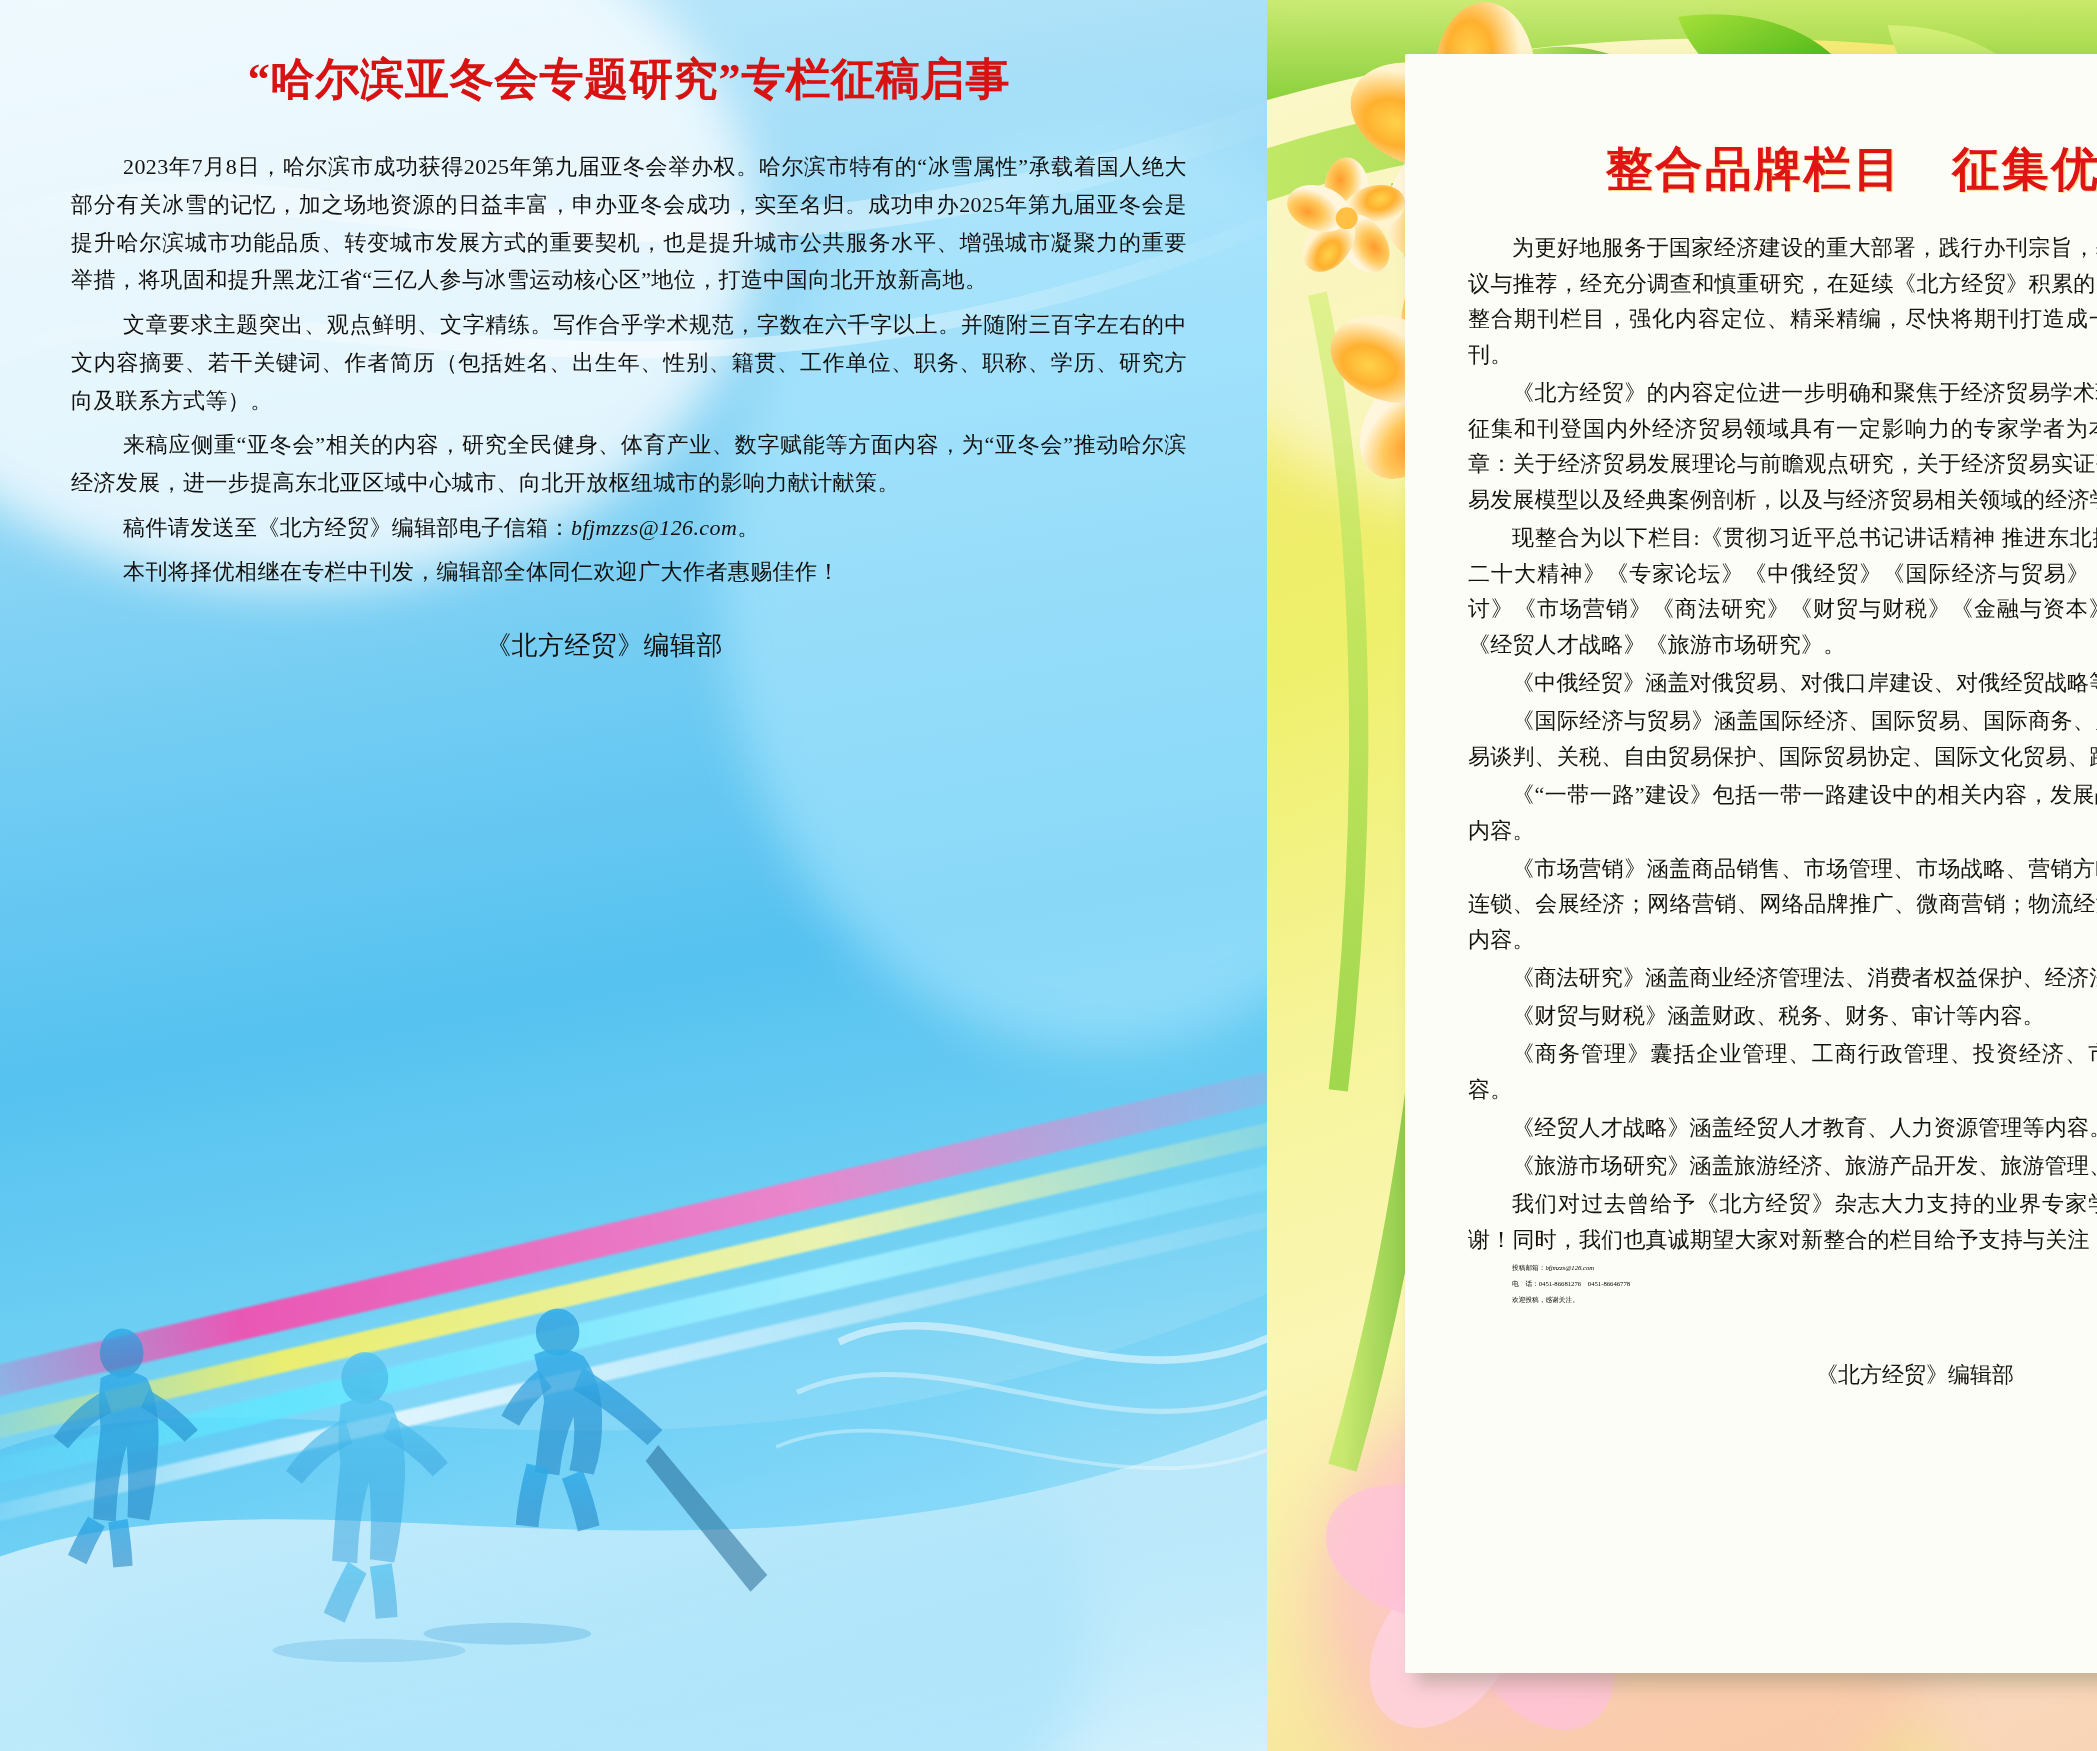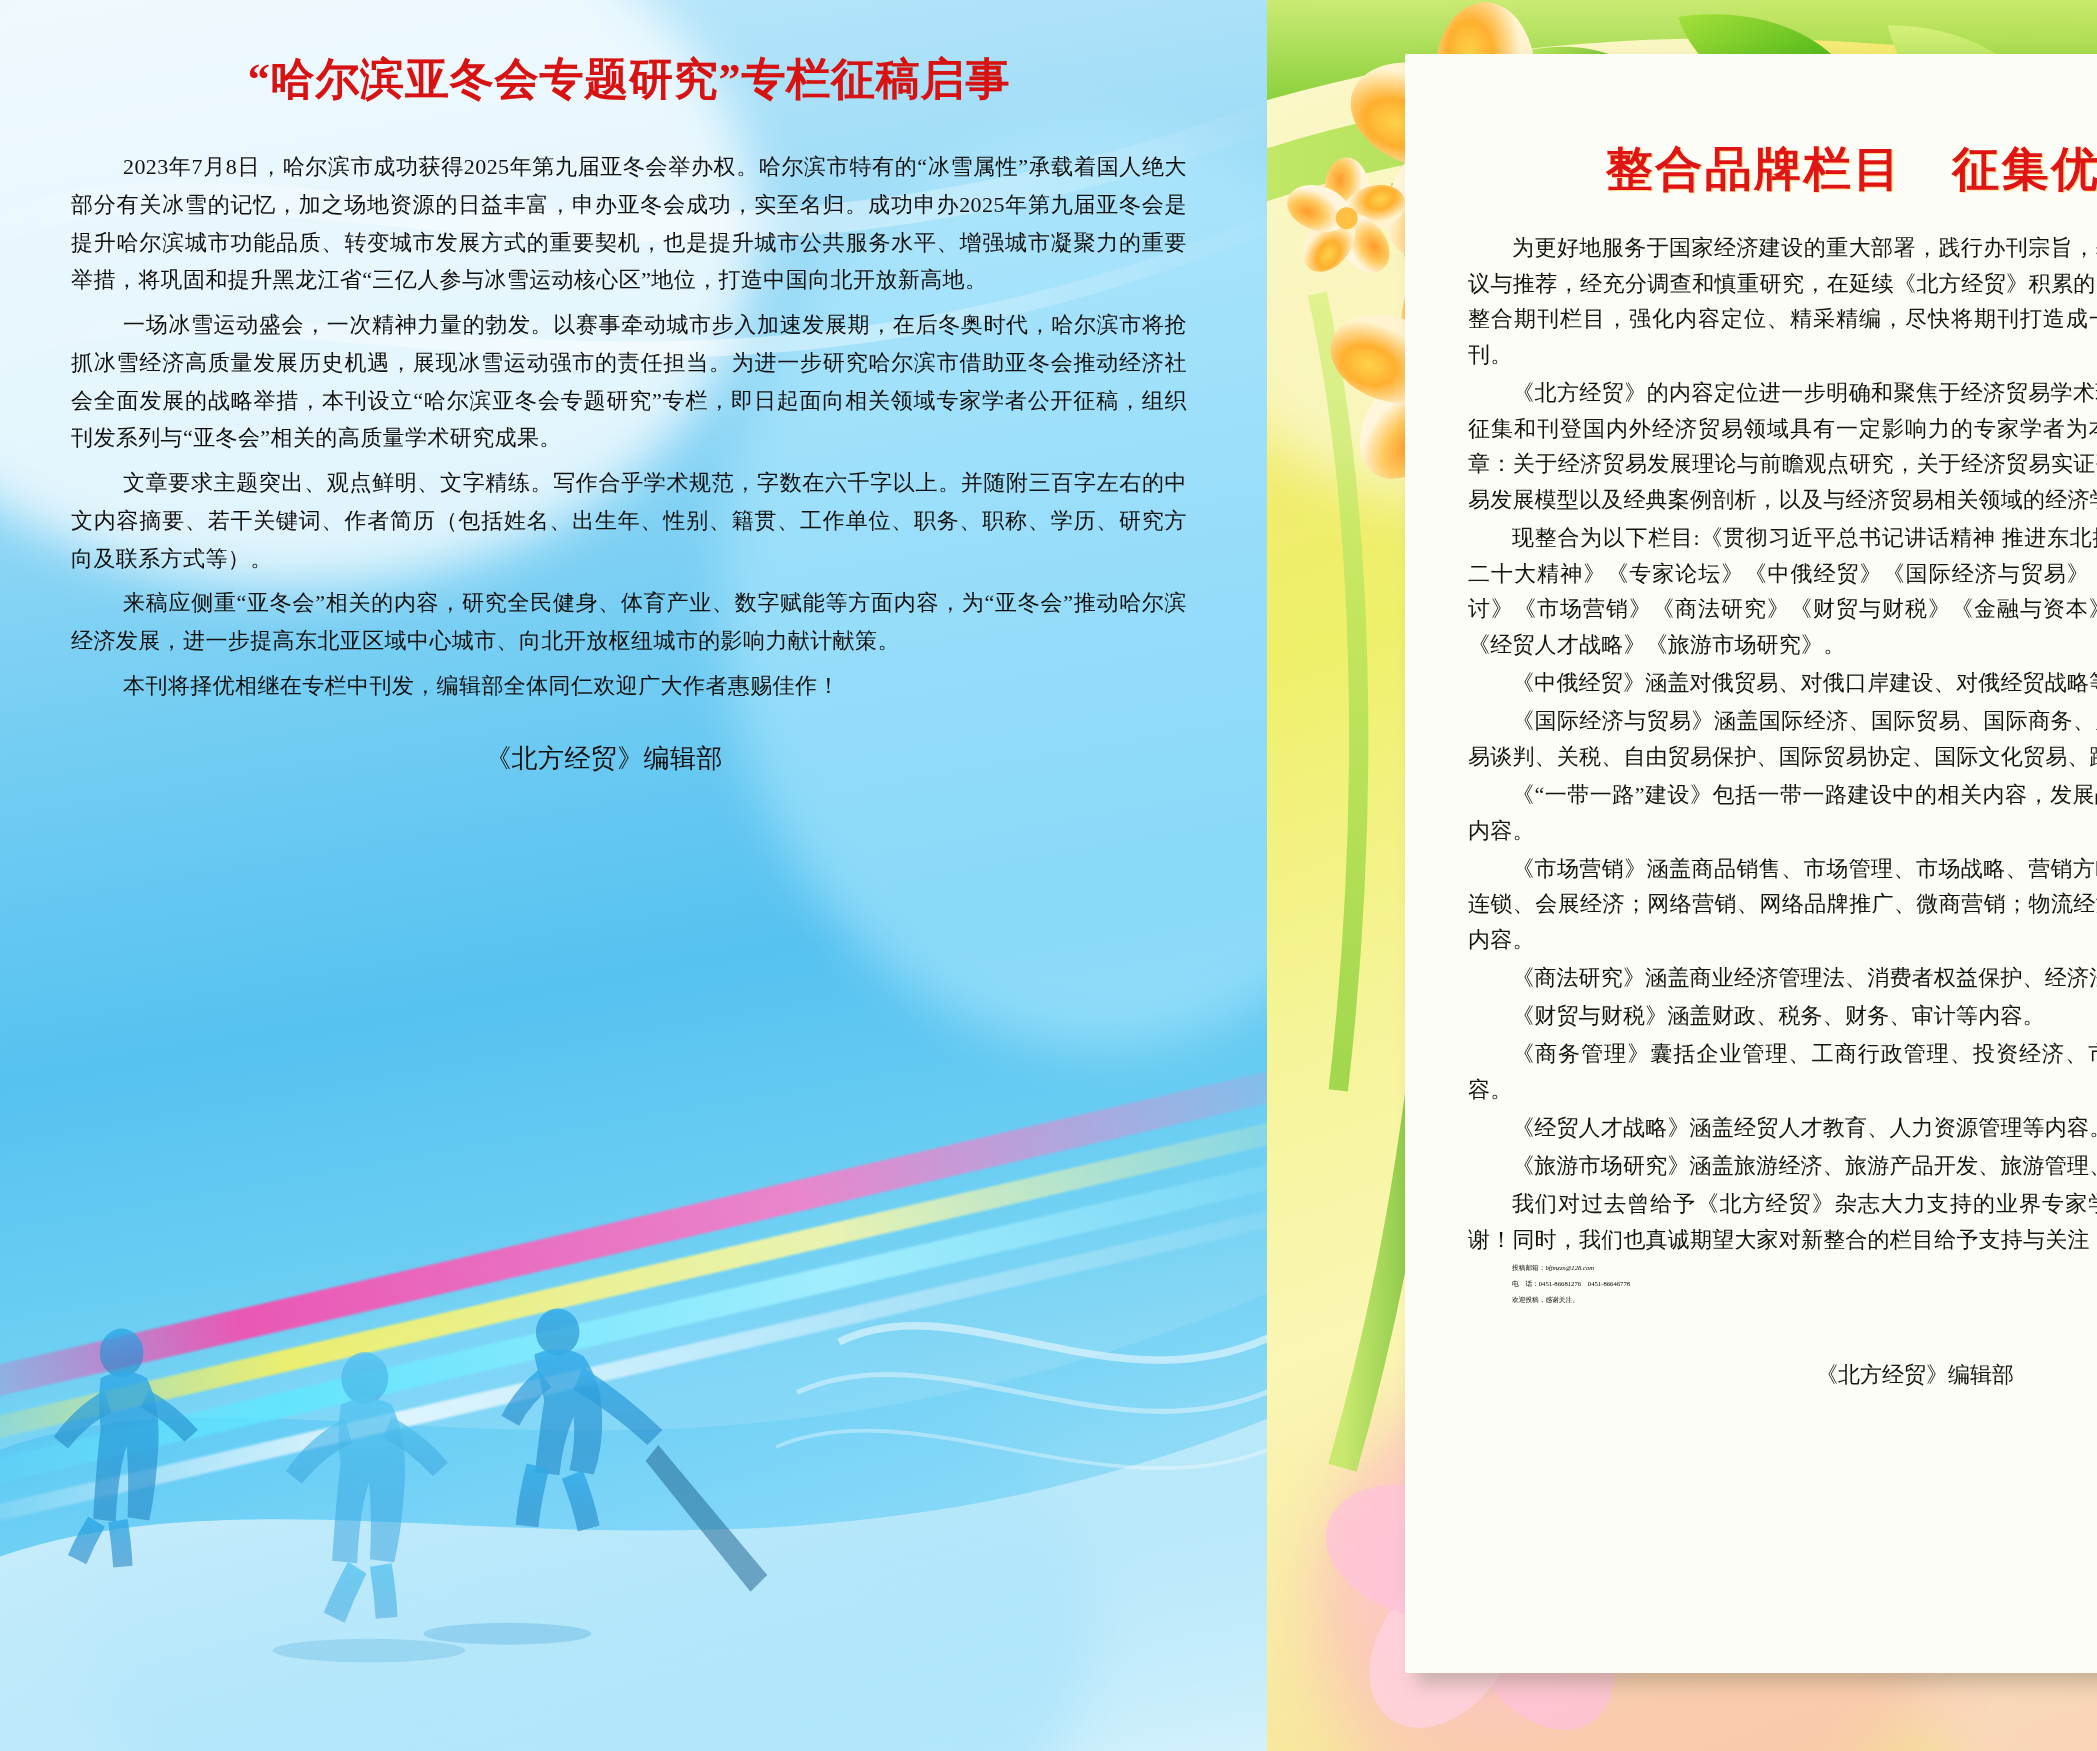--- a/index.html
+++ b/index.html
@@ -240,23 +240,23 @@
 
       <path d="M1510 630 L1770 940 L1730 980 L1480 668 Z" fill="#1a5c8a" opacity="0.55"></path>
       <ellipse cx="1150" cy="1080" rx="200" ry="26" fill="#2a93cf" opacity="0.28"></ellipse>
       <ellipse cx="820" cy="1120" rx="230" ry="28" fill="#2a93cf" opacity="0.22"></ellipse>
     </svg>
 
     <div class="left-card">
       <h1 class="left-title">“哈尔滨亚冬会专题研究”专栏征稿启事</h1>
       <div class="left-body">
         <p>2023年7月8日，哈尔滨市成功获得2025年第九届亚冬会举办权。哈尔滨市特有的“冰雪属性”承载着国人绝大部分有关冰雪的记忆，加之场地资源的日益丰富，申办亚冬会成功，实至名归。成功申办2025年第九届亚冬会是提升哈尔滨城市功能品质、转变城市发展方式的重要契机，也是提升城市公共服务水平、增强城市凝聚力的重要举措，将巩固和提升黑龙江省“三亿人参与冰雪运动核心区”地位，打造中国向北开放新高地。</p>
-        <p>一场冰雪运动盛会，一次精神力量的勃发。以赛事牵动城市步入加速发展期，在后冬奥时代，哈尔滨市将抢抓冰雪经济高质量发展历史机遇，展现冰雪运动强市的责任担当。为进一步研究哈尔滨市借助亚冬会推动经济社会全面发展的战略举措，本刊设立“哈尔滨亚冬会专题研究”专栏，即日起面向相关领域专家学者公开征稿，组织刊发系列与“亚冬会”相关的高质量学术研究成果。</p>
         <p>文章要求主题突出、观点鲜明、文字精练。写作合乎学术规范，字数在六千字以上。并随附三百字左右的中文内容摘要、若干关键词、作者简历（包括姓名、出生年、性别、籍贯、工作单位、职务、职称、学历、研究方向及联系方式等）。</p>
         <p>来稿应侧重“亚冬会”相关的内容，研究全民健身、体育产业、数字赋能等方面内容，为“亚冬会”推动哈尔滨经济发展，进一步提高东北亚区域中心城市、向北开放枢纽城市的影响力献计献策。</p>
+        <p><span>稿件请发送至《北方经贸》编辑部电子信箱：</span><span class="email-italic">bfjmzzs@126.com</span><span>。</span></p>
         <p>本刊将择优相继在专栏中刊发，编辑部全体同仁欢迎广大作者惠赐佳作！</p>
       </div>
       <div class="left-sign">《北方经贸》编辑部</div>
     </div>
   </div>
 
   <div class="page-right">
     <div class="rp-soft rp-soft-a"></div>
     <div class="rp-soft rp-soft-b"></div>
     <div class="rp-soft rp-soft-c"></div>

